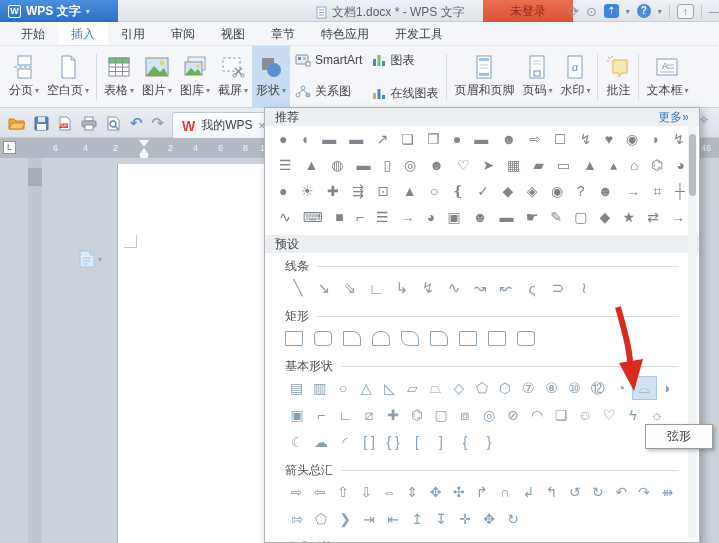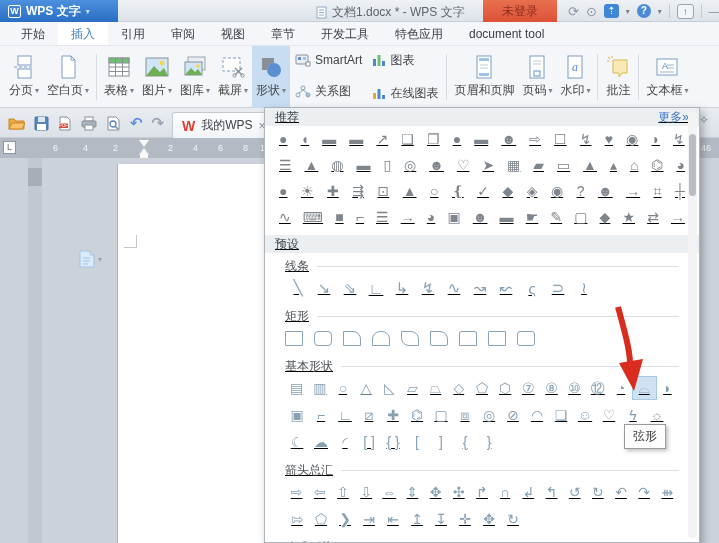--- a/index.html
+++ b/index.html
@@ -13,21 +13,21 @@
   .titlebar { position:absolute; left:0; top:0; width:719px; height:22px;
     background:linear-gradient(#eef1f5,#dde3ea); border-bottom:1px solid #c7cdd5; }
   .logo { position:absolute; left:0; top:0; width:118px; height:22px;
     background:linear-gradient(#4b8fdd,#2a6fc4); color:#fff; display:flex;
     align-items:center; gap:5px; padding:0 8px; font-weight:bold; }
   .logo-w { display:inline-block; width:13px; height:13px; border:1.5px solid #fff;
     border-radius:2px; font-size:9px; line-height:11px; text-align:center; font-weight:bold; }
   .caret { font-size:8px; color:#7a8088; }
   .logo .caret { color:#cfe0f5; }
   .doc-title { position:absolute; left:316px; top:4px; color:#5d636b; display:flex; gap:5px; align-items:center; }
-  .login-btn { position:absolute; left:483px; top:0; width:74px; height:22px;
+  .login-btn { position:absolute; left:483px; top:0; width:90px; height:22px;
     background:linear-gradient(#e8704f,#dd5237); color:#8d2c1b; text-align:center;
     line-height:22px; cursor:pointer; }
   .tb-icons { position:absolute; left:568px; top:0; height:22px; display:flex; align-items:center; gap:7px; }
   .tb-ic { color:#8a96a3; font-size:13px; display:inline-flex; align-items:center; cursor:pointer; }
   .badge-blue { width:15px; height:14px; background:#3f86d6; border-radius:3px; color:#fff;
     font-size:10px; line-height:14px; text-align:center; }
   .help-circle { width:14px; height:14px; background:#4a8bd4; border-radius:50%; color:#fff;
     font-size:10px; line-height:14px; text-align:center; font-weight:bold; }
   .tb-sep { width:1px; height:14px; background:#c4cad2; }
   .boxed-up { width:17px; height:15px; border:1px solid #9aa4ae; border-radius:3px;
@@ -76,41 +76,41 @@
   .vtab { width:14px; height:18px; margin-top:10px; background:#a8aeb8; }
   
   .page { position:absolute; left:118px; top:164px; width:440px; height:379px; background:#fff;
     box-shadow:-1px 0 0 #aab0b8; z-index:1; }
   .mark-h { position:absolute; left:6px; top:83px; width:12px; height:1px; background:#c3c7cc; }
   .mark-v { position:absolute; left:18px; top:71px; width:1px; height:13px; background:#c3c7cc; }
   .float-icon { position:absolute; left:78px; top:250px; z-index:2; display:flex; align-items:center; gap:3px; }
   .float-icon .caret { color:#9aa2ab; }
   
   .panel { position:absolute; left:264px; top:107px; width:436px; height:436px; background:#fff;
-    border:1px solid #aeb3ba; box-shadow:3px 4px 8px rgba(40,50,60,.35); z-index:5; overflow:hidden;text-decoration:underline; }
+    border:1px solid #aeb3ba; box-shadow:3px 4px 8px rgba(40,50,60,.35); z-index:5; overflow:hidden; }
   .sec-bar { height:18px; background:#eceff1; padding:0 10px; display:flex; align-items:center;
     color:#3d4349; }
   .more-link { margin-left:auto; color:#3b77c4; cursor:pointer; }
   .rec-row { height:26px; display:flex; justify-content:space-between; align-items:center; padding:0 14px; }
   .rec-row .shape-glyph { color:#7f858c; font-size:14px; }
   .gap { height:5px; }
   .sub { padding:5px 20px 2px; }
   .sub-title { display:flex; align-items:center; gap:8px; height:16px; color:#4a5056; }
   .sub-title::after { content:""; flex:1; border-top:1px solid #dde0e3; }
   .row { display:flex; align-items:center; height:26px; margin-top:1px; }
   .row .shape-glyph { width:26px; text-align:center; color:#87a0b2; font-size:15px; cursor:pointer; }
   .row.tight .shape-glyph { width:24px; font-size:14px; line-height:22px; }
   .rect-item { width:18px; height:15px; border:1px solid #8aa3b5; margin-right:11px; cursor:pointer; }
   .shape-glyph.hl { background:#cfe1f3; outline:1px solid #a9c8e6; }
   .scrollbar { position:absolute; right:2px; top:4px; width:9px; height:426px; background:#f2f3f4; border-radius:4px; }
   .thumb { position:absolute; left:1px; top:22px; width:7px; height:62px; background:#b9bdc3; border-radius:4px; }
   
   .red-arrow { position:absolute; left:600px; top:303px; z-index:8; }
-  .tooltip { position:absolute; left:624px; top:424px; z-index:9; background:#fdfdfd;
-    border:1px solid #9a9a9a; box-shadow:2px 2px 4px rgba(0,0,0,.25); padding:3px 8px; color:#333; }
+  .tooltip { position:absolute; left:645px; top:424px; z-index:9; background:#fdfdfd;
+    border:1px solid #9a9a9a; box-shadow:2px 2px 4px rgba(0,0,0,.25); padding:3px 21px; color:#333; }
   .clip-label { color:#4a5056; }
 </style>
 </head>
 <body>
 
 <div id="app">
 
   <div class="titlebar">
     <div class="logo">
       <span class="logo-w">W</span>
@@ -141,23 +141,22 @@
     </div>
   </div>
 
   <div class="menubar" id="menubar">
       <div class="menu-tab">开始</div>
       <div class="menu-tab active">插入</div>
       <div class="menu-tab">引用</div>
       <div class="menu-tab">审阅</div>
       <div class="menu-tab">视图</div>
       <div class="menu-tab">章节</div>
+      <div class="menu-tab">特色应用</div>
       <div class="menu-tab">开发工具</div>
-      <div class="menu-tab">特色应用</div>
-      <div class="menu-tab">document tool</div>
     </div>
 
   <div class="ribbon">
     <div class="big-btn">
       <svg class="ic" width="26" height="26" viewBox="0 0 26 26">
           <rect x="7" y="2" width="13" height="9" fill="#fff" stroke="#7e9cc0"></rect>
           <rect x="7" y="15" width="13" height="9" fill="#fff" stroke="#7e9cc0"></rect>
           <line x1="3" y1="13" x2="23" y2="13" stroke="#7e9cc0" stroke-dasharray="3 2"></line>
         </svg>
       <span class="lbl">

